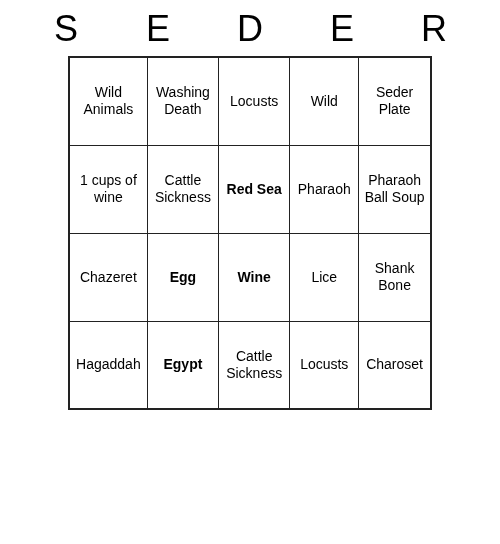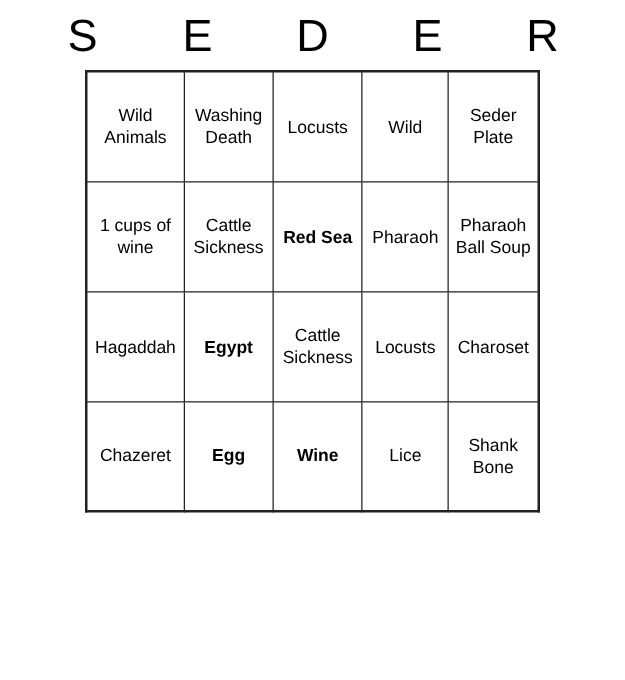--- a/index.html
+++ b/index.html
@@ -87,27 +87,27 @@
         <td class="text-normal">Seder Plate</td>
       </tr>
       <tr>
         <td class="text-normal">1 cups of wine</td>
         <td class="text-normal">Cattle Sickness</td>
         <td class="text-large">Red Sea</td>
         <td class="text-normal">Pharaoh</td>
         <td class="text-normal">Pharaoh Ball Soup</td>
       </tr>
       <tr>
+        <td class="text-normal">Chazeret</td>
+        <td class="text-large">Egg</td>
+        <td class="text-medium">Wine</td>
+        <td class="text-normal">Lice</td>
+        <td class="text-normal">Shank Bone</td>
+      </tr>
+      <tr>
         <td class="text-normal">Hagaddah</td>
         <td class="text-medium">Egypt</td>
         <td class="text-normal">Cattle Sickness</td>
         <td class="text-normal">Locusts</td>
         <td class="text-normal">Charoset</td>
       </tr>
-      <tr>
-        <td class="text-normal">Chazeret</td>
-        <td class="text-large">Egg</td>
-        <td class="text-medium">Wine</td>
-        <td class="text-normal">Lice</td>
-        <td class="text-normal">Shank Bone</td>
-      </tr>
     </tbody>
 </table>
 
 </body></html>

